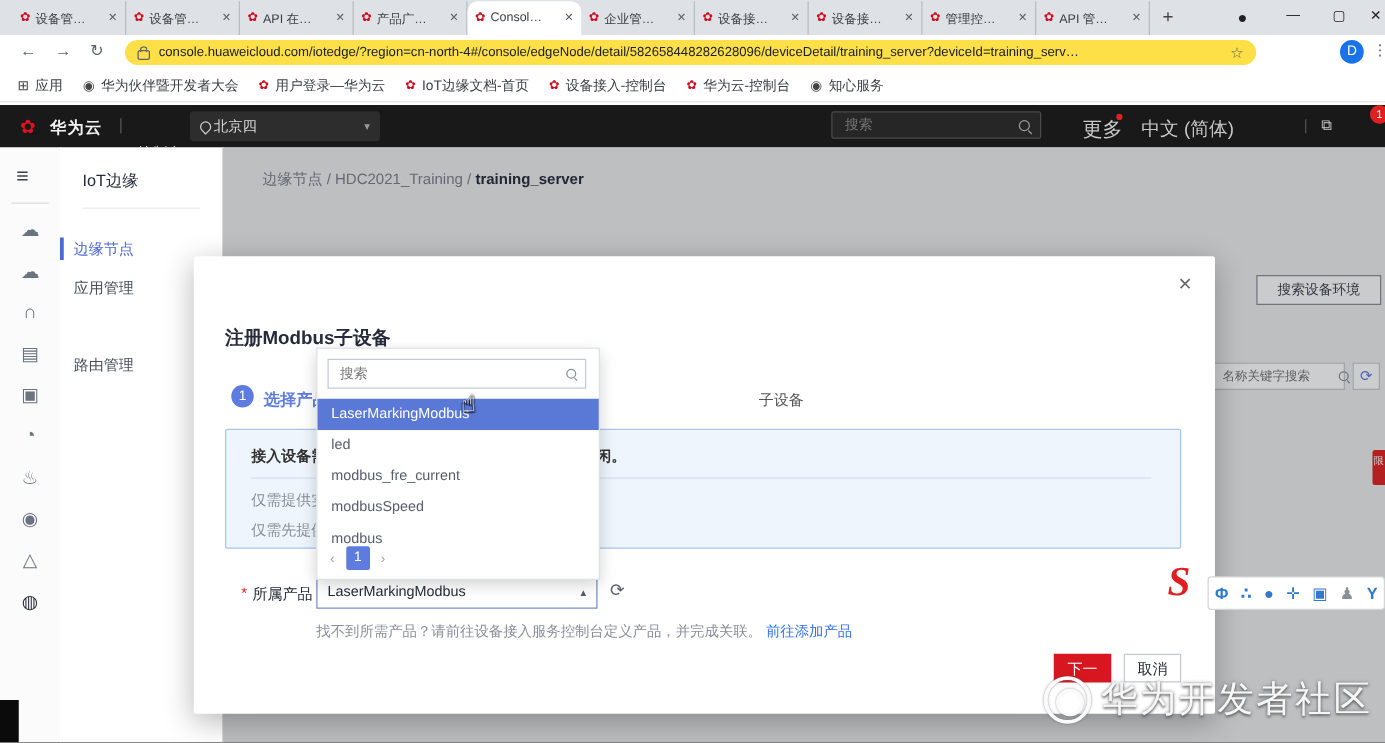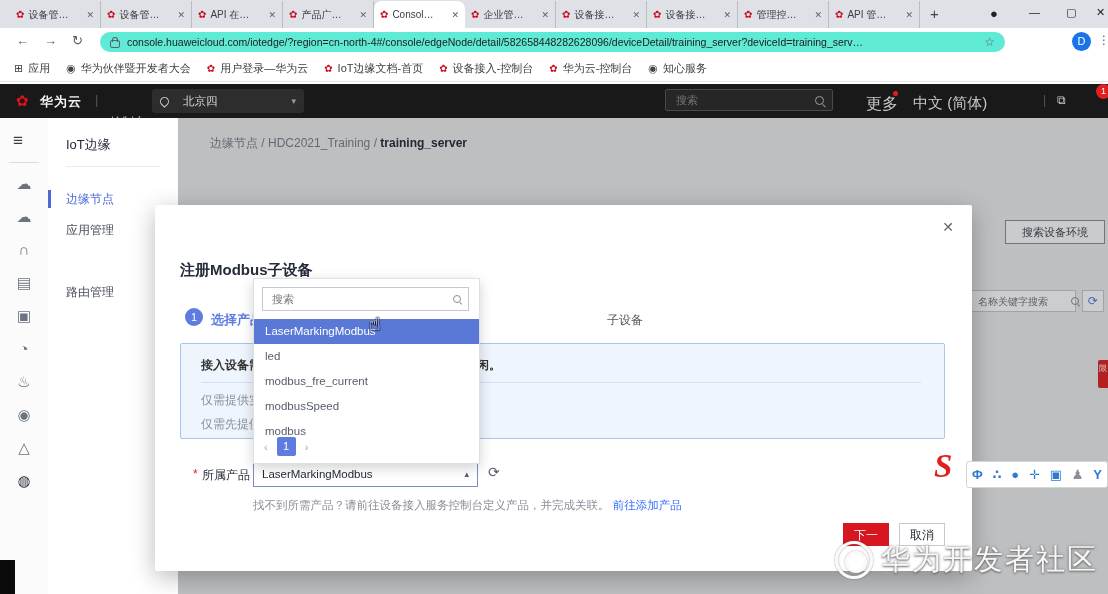--- a/index.html
+++ b/index.html
@@ -17,21 +17,21 @@
   .tab-close{color:#5f6368;font-size:9px;}
   .newtab{position:absolute;left:930px;top:5px;font-size:15px;color:#444;line-height:18px;}
   .wc{position:absolute;top:6px;font-size:11px;color:#202124;}
   .wc.rec{left:990px;font-size:13px;}
   .wc.min{left:1029px;}
   .wc.max{left:1066px;}
   .wc.cls{left:1096px;}
 
   .addressbar{position:absolute;left:0;top:28px;width:1108px;height:28px;background:#fff;}
   .navbtn{position:absolute;top:5px;font-size:13px;color:#5f6368;}
-  .urlpill{position:absolute;left:100px;top:4px;width:905px;height:20px;background:#5eead4;
+  .urlpill{position:absolute;left:100px;top:4px;width:905px;height:20px;background:#fde047;
            border-radius:10px;display:flex;align-items:center;padding:0 10px;box-sizing:border-box;gap:7px;}
   .lock{width:8px;height:6px;border:1.5px solid #5f6368;border-radius:2px;position:relative;margin-top:3px;}
   .lock:before{content:"";position:absolute;left:1px;top:-4px;width:4px;height:4px;border:1.5px solid #5f6368;
                border-bottom:none;border-radius:3px 3px 0 0;}
   .urltext{flex:1;font-size:10.5px;color:#202124;white-space:nowrap;overflow:hidden;}
   .star{font-size:12px;color:#5f6368;}
   .avatar{position:absolute;left:1072px;top:4px;width:19px;height:19px;border-radius:50%;
           background:#1a73e8;color:#fff;font-size:11px;text-align:center;line-height:19px;}
   .kebab{position:absolute;left:1098px;top:5px;color:#5f6368;font-size:12px;}
 
@@ -42,21 +42,21 @@
   .bm .ic-red{color:#cf0a1d;font-size:10px;}
   .bm .ic-dark{color:#444;font-size:11px;}
 
   
   .hwheader{position:absolute;left:0;top:84px;width:1108px;height:34px;background:#191919;}
   .hw-flower{position:absolute;left:16px;top:8px;color:#e0121e;font-size:15px;}
   .hw-brand{position:absolute;left:40px;top:9px;color:#f2f2f2;font-size:13px;font-weight:bold;letter-spacing:1px;}
   .hw-div{position:absolute;left:95px;top:8px;color:#555;font-size:13px;}
   .hw-console{position:absolute;left:110px;top:10px;color:#c8c8c8;font-size:12px;margin-top:20px;}
   .regionpill{position:absolute;left:152px;top:5px;width:152px;height:24px;background:#2d2d2d;border-radius:3px;
-              display:flex;align-items:center;gap:14px;padding:0 8px;box-sizing:border-box;color:#d8d8d8;font-size:11.5px;}
+              display:flex;align-items:center;gap:2px;padding:0 8px;box-sizing:border-box;color:#d8d8d8;font-size:11.5px;}
   .pin{width:7px;height:7px;border:1.5px solid #cfcfcf;border-radius:50% 50% 50% 0;transform:rotate(-45deg);}
   .regioncaret{margin-left:auto;color:#9a9a9a;font-size:9px;}
   .hw-search{position:absolute;left:665px;top:5px;width:168px;height:22px;background:#262626;border:1px solid #4a4a4a;
              border-radius:2px;display:flex;align-items:center;padding:0 8px;box-sizing:border-box;}
   .hw-search input{background:transparent;border:none;outline:none;color:#bbb;font-size:11px;width:130px;
                    font-family:inherit;}
   .mag{width:7px;height:7px;border:1.4px solid #9a9a9a;border-radius:50%;position:relative;margin-left:auto;}
   .mag:after{content:"";position:absolute;left:7px;top:7px;width:4px;height:1.4px;background:#9a9a9a;transform:rotate(45deg);transform-origin:0 0;}
   .hw-more{position:absolute;left:866px;top:10px;color:#c8c8c8;font-size:16px;}
   .reddot{position:absolute;left:893px;top:7px;width:5px;height:5px;border-radius:50%;background:#e02020;}
@@ -71,21 +71,21 @@
   .rail{position:absolute;left:0;top:118px;width:48px;height:476px;background:#fbfbfb;border-right:1px solid #ececec;}
   .hamb{position:absolute;left:13px;top:14px;width:22px;color:#3a3f48;font-size:17px;line-height:1;}
   .rail-div{position:absolute;left:9px;top:44px;width:30px;border-top:1px solid #ddd;}
   .rail-ic{position:absolute;left:0;width:48px;text-align:center;color:#6b7280;font-size:15px;}
   .blackcorner{position:absolute;left:0;top:560px;width:15px;height:34px;background:#0b0b0b;z-index:6;}
 
   .sidenav{position:absolute;left:48px;top:118px;width:130px;height:476px;background:#fff;border-right:1px solid #e7e7e7;}
   .sidenav-title{position:absolute;left:18px;top:18px;font-size:13px;color:#252b3a;}
   .sidenav-div{position:absolute;left:18px;top:48px;width:94px;border-top:1px solid #ececec;}
   .snav-item{position:absolute;left:0;width:130px;height:26px;line-height:26px;font-size:12px;color:#4a4f5c;
-             padding-left:18px;box-sizing:border-box;}
+             padding-left:11px;box-sizing:border-box;}
   .snav-item.active{color:#4c68d8;}
   .snav-bar{position:absolute;left:0;top:4px;width:3px;height:18px;background:#4c68d8;}
 
   .content{position:absolute;left:178px;top:118px;width:930px;height:476px;background:#eceded;}
   .crumbs{position:absolute;left:32px;top:17px;font-size:12px;color:#7b7f8a;}
   .crumbs b{color:#252b3a;}
   .bg-btn{position:absolute;left:827px;top:102px;width:100px;height:24px;background:#fdfdfd;border:1px solid #8a8e99;
           box-sizing:border-box;font-size:11px;color:#3a3f48;text-align:center;line-height:22px;}
   .bg-search{position:absolute;left:792px;top:172px;width:106px;height:22px;background:#fff;border:1px solid #c5c9d3;
              box-sizing:border-box;display:flex;align-items:center;padding:0 5px;gap:11px;}

